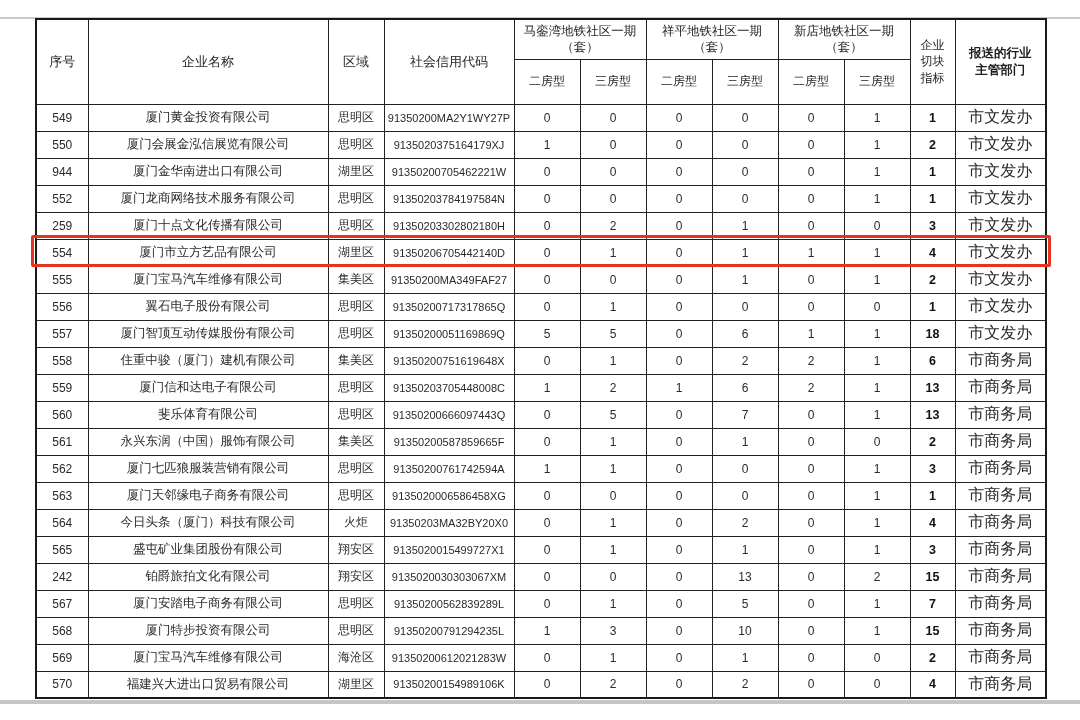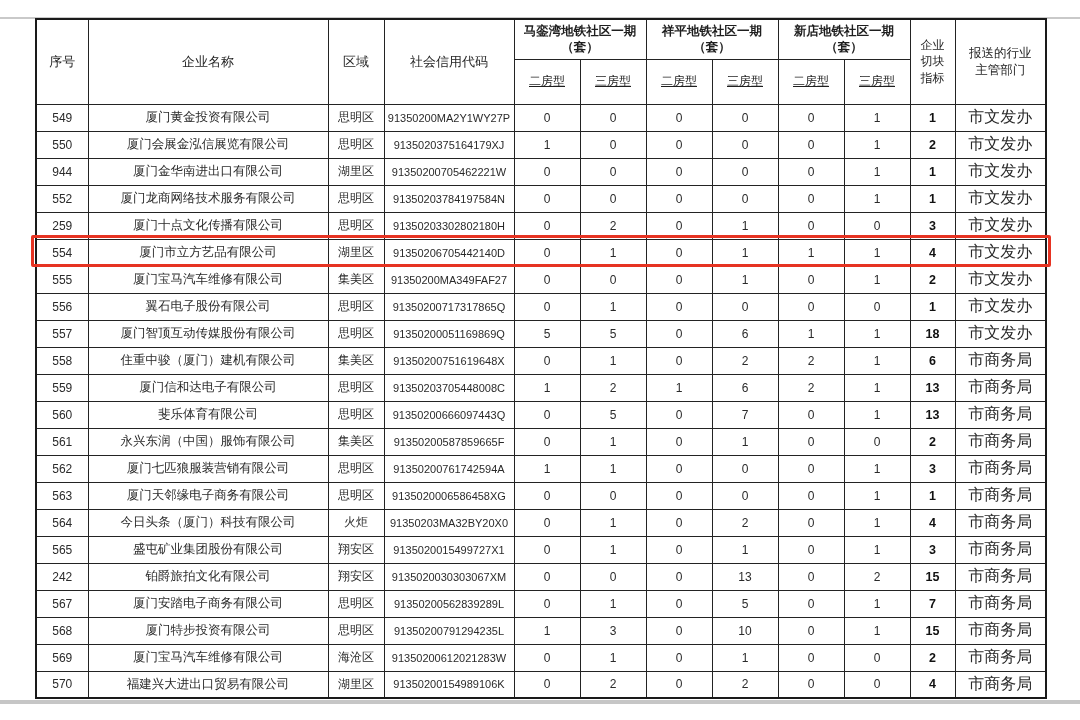--- a/index.html
+++ b/index.html
@@ -29,24 +29,24 @@
   .doc-table { border: 2px solid #1a1a1a; }
   thead tr.tier1 th { height: 40px; }
   thead tr.tier2 th { height: 45px; }
   thead th {
     font-weight: 500;
     font-size: 13px;
     white-space: pre-line;
     line-height: 1.35;
     background: #ffffff;
   }
-  thead th.group-label { font-size: 12.5px; line-height: 1.3; font-weight: bold; }
-  thead th.subhead { font-size: 12px; text-decoration: underline; }
+  thead th.group-label { font-size: 12.5px; line-height: 1.3; }
+  thead th.subhead { font-size: 12px; }
   thead th.quota-head { font-size: 12px; line-height: 1.4; }
-  thead th.dept-head { font-size: 12.5px; }
+  thead th.dept-head { font-size: 12.5px; font-weight: bold; }
 
   col.c-seq    { width: 52px; }
   col.c-company{ width: 240px; }
   col.c-region { width: 56px; }
   col.c-code   { width: 130px; }
   col.c-num    { width: 66px; }
   col.c-quota  { width: 45px; }
   col.c-dept   { width: 91px; }
 
   tbody tr { height: 27px; }

